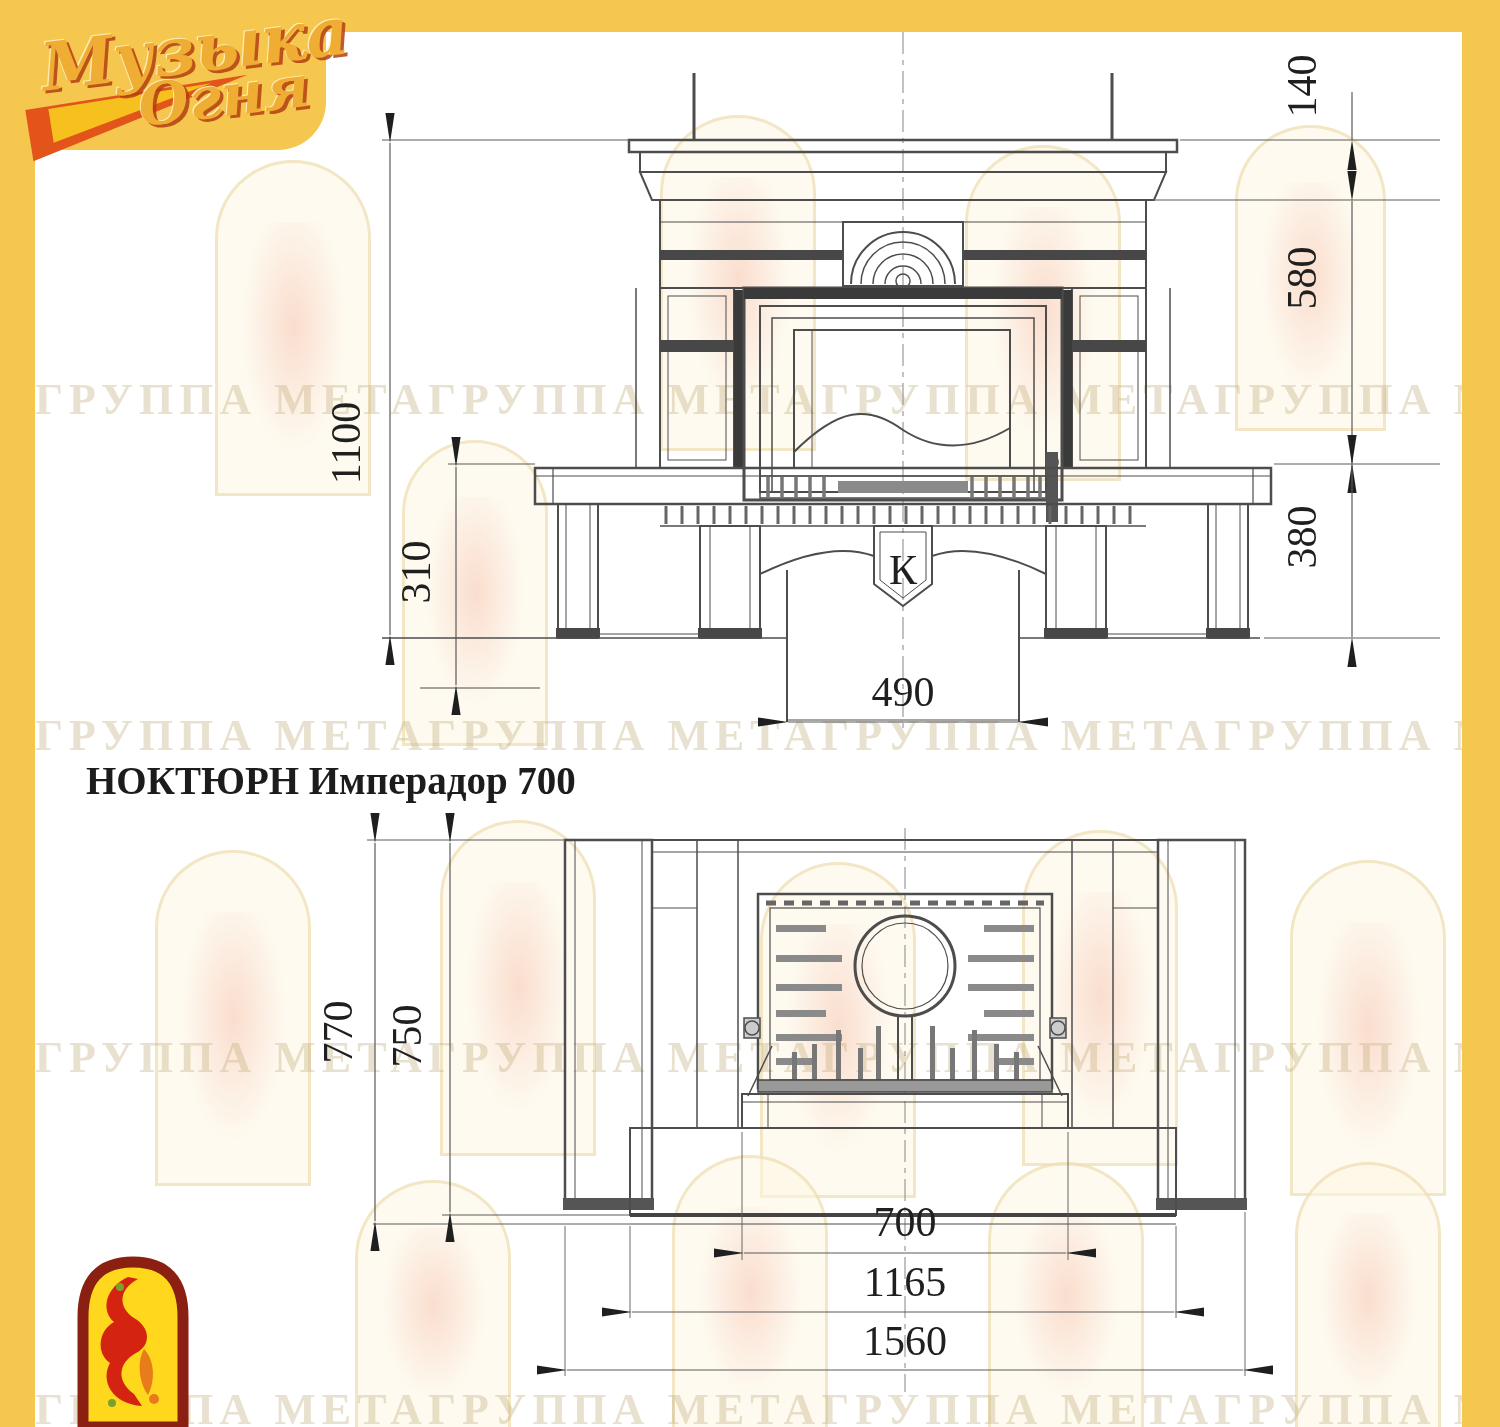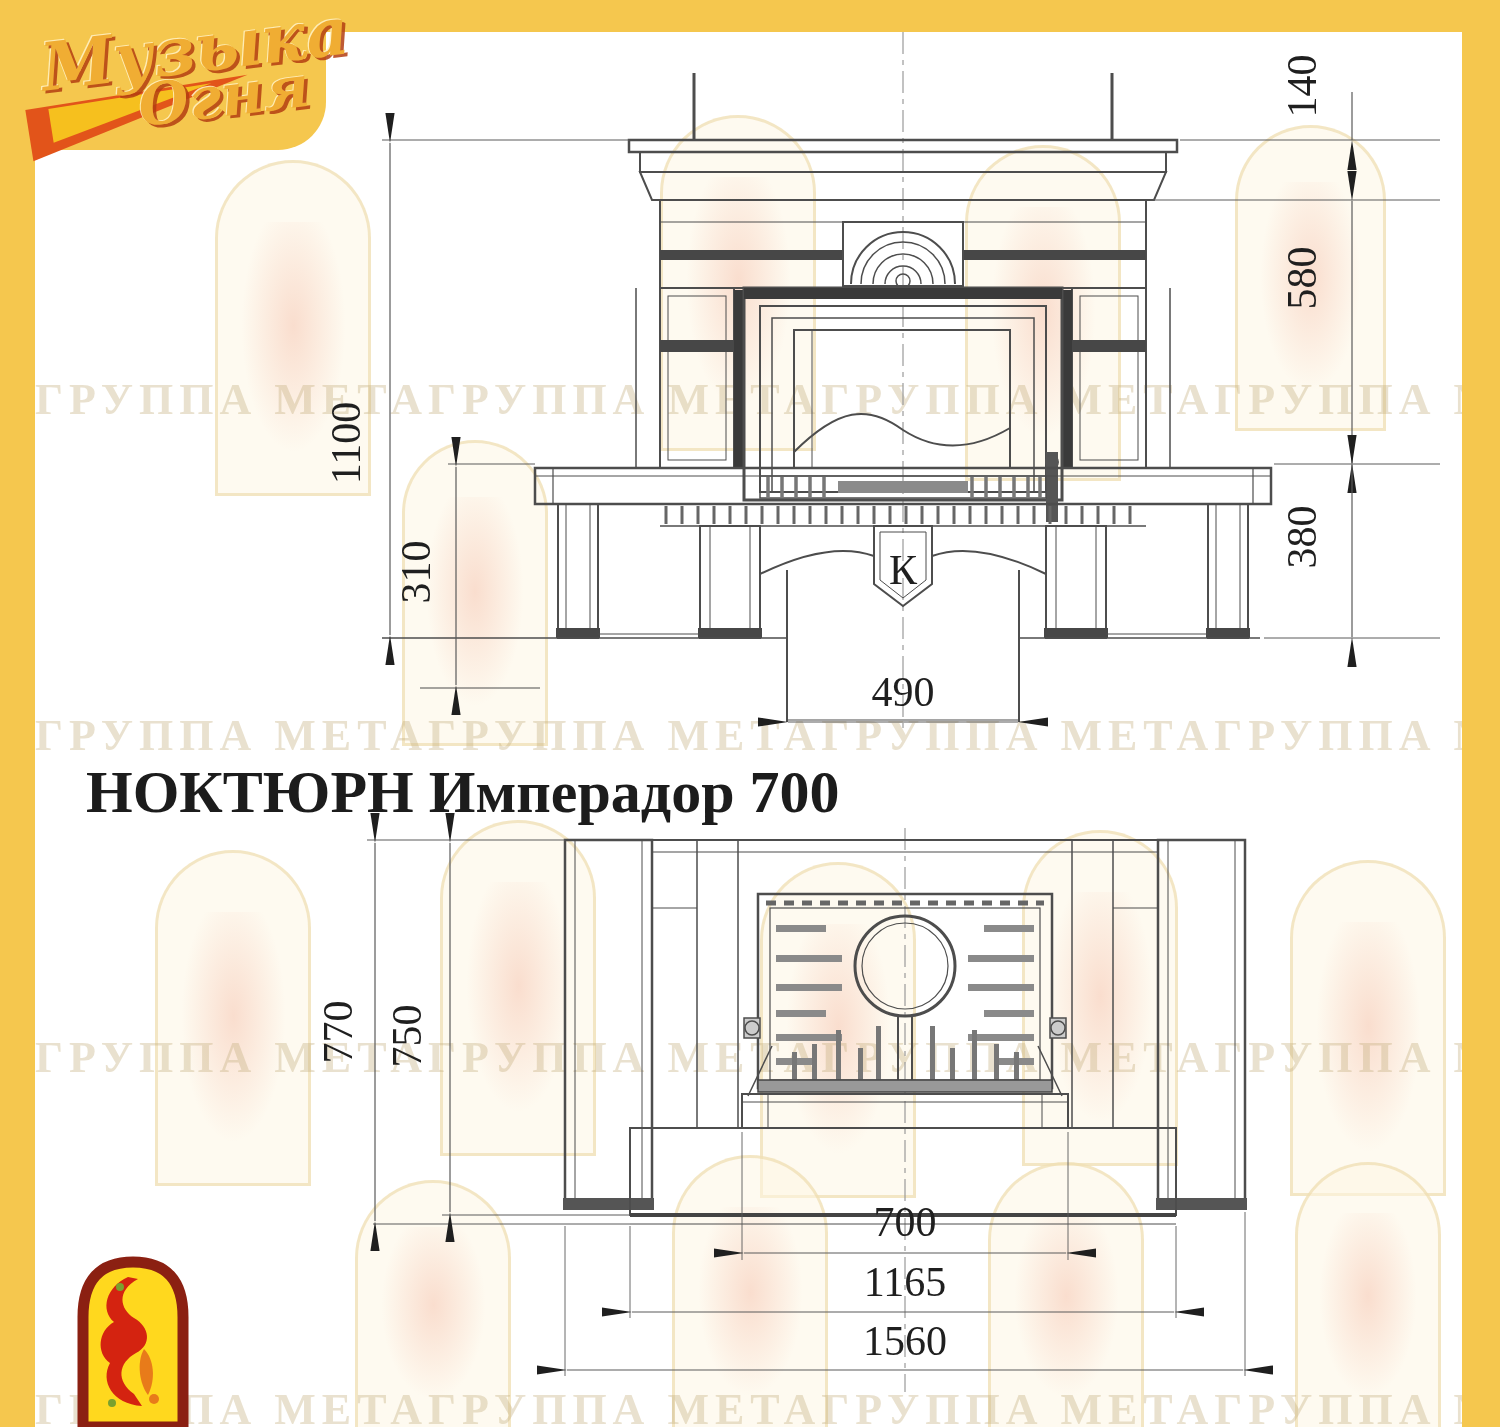--- a/index.html
+++ b/index.html
@@ -22,21 +22,21 @@
            border-right:225px solid transparent;transform:rotate(-9deg);}
   #swoosh2{left:50px;top:96px;border-top:34px solid #f6c01e;
            border-right:165px solid transparent;transform:rotate(-9deg);}
   .wm-row{position:absolute;left:35px;width:1427px;overflow:hidden;white-space:nowrap;
           font-size:44px;font-weight:bold;letter-spacing:6px;
           color:rgba(198,176,128,.38);}
   .arch{position:absolute;border:3px solid rgba(235,214,160,.55);
         background:rgba(253,246,228,.55);border-radius:80px 80px 0 0;}
   .arch .blob{position:absolute;left:15%;top:18%;width:70%;height:70%;
         background:radial-gradient(ellipse at 50% 45%, rgba(246,198,178,.55), rgba(246,198,178,0) 70%);}
-  #title{position:absolute;left:86px;top:758px;font-size:60px;font-weight:bold;
+  #title{position:absolute;left:86px;top:758px;font-size:39px;font-weight:bold;
          color:#1c1c1c;white-space:nowrap;}
   #drawing{position:absolute;left:0;top:0;}
   text.dim{font-family:"Liberation Serif",serif;font-size:42px;fill:#1f1f1f;}
   #bottom-logo{position:absolute;left:76px;top:1253px;}
 </style>
 </head>
 <body>
 
 <div id="page">
 

